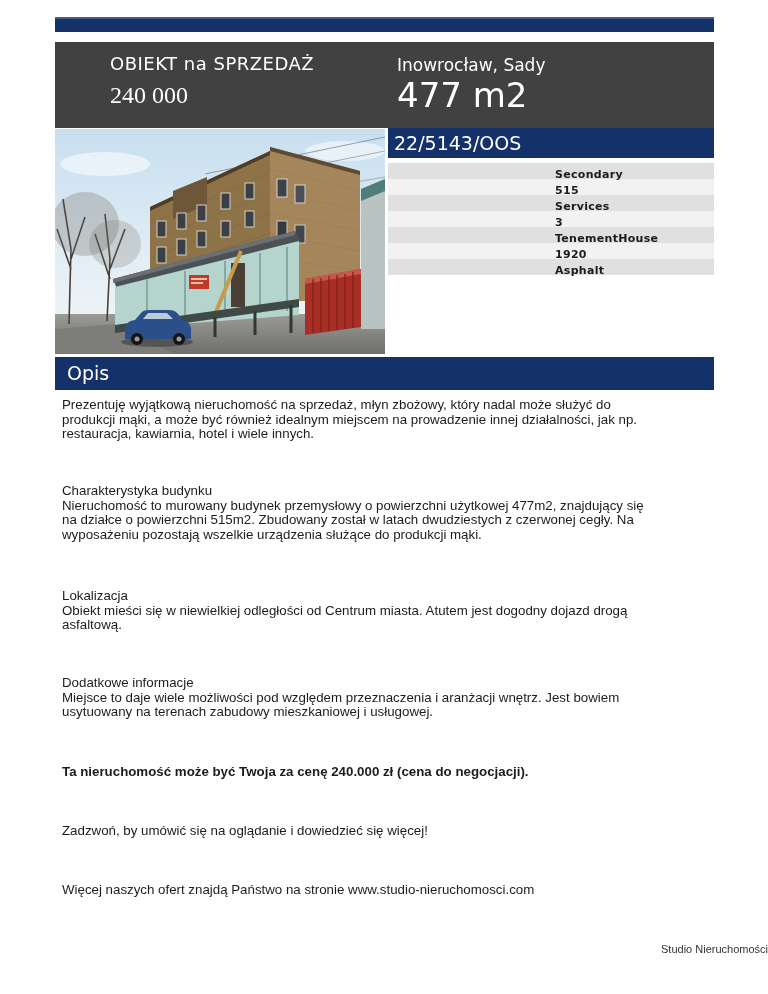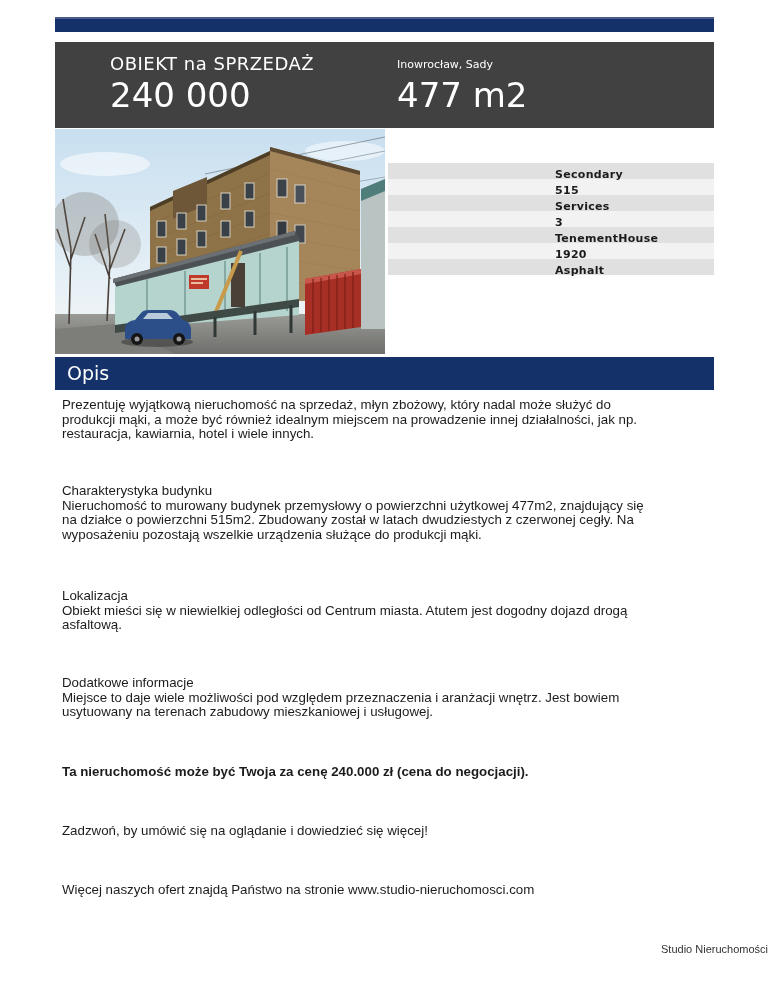--- a/index.html
+++ b/index.html
@@ -6,22 +6,22 @@
   .page{position:relative;width:768px;height:994px;background:#ffffff;overflow:hidden;
         font-family:"DejaVu Sans",sans-serif;}
 
   .topbar{position:absolute;left:55px;top:17px;width:659px;height:15px;
           background:#143169;border-top:2px solid #4a5a8c;box-sizing:border-box;}
 
   .header{position:absolute;left:55px;top:42px;width:659px;height:86px;background:#414141;color:#fff;}
   .h-left{position:absolute;left:13px;top:11px;margin-left:42px;}
   .h-right{position:absolute;left:342px;top:13px;}
   .h-label{font-size:18px;letter-spacing:.5px;line-height:22px;}
-  .h-loc{font-size:11px;line-height:20px;}
-  .h-price{font-size:34px;line-height:40px;font-weight:400;}
+  .h-loc{font-size:17px;line-height:20px;}
+  .h-price{font-size:24px;line-height:40px;font-weight:400;font-family:Liberation Serif, serif;}
   .h-area{font-size:34px;line-height:40px;font-weight:400;}
 
   .photo{position:absolute;left:55px;top:129px;width:330px;height:225px;overflow:hidden;background:#cfe2ee;}
   .photo svg{display:block;}
 
   .refbar{position:absolute;left:388px;top:128px;width:326px;height:30px;background:#143169;
           color:#fff;font-size:19px;line-height:30px;padding-left:6px;box-sizing:border-box;}
 
   .details{position:absolute;left:388px;top:163px;width:326px;}
   .d-row{height:16px;line-height:23px;font-size:11px;font-weight:bold;color:#1b1b1b;
@@ -173,20 +173,23 @@
       <ellipse cx="102" cy="213" rx="36" ry="5" fill="#2e2e2e" opacity="0.5"></ellipse>
       <path d="M70 210 L70 198 Q72 192 80 191 L86 184 Q88 181 94 181 L114 181 Q120 181 123 185 L128 191 Q135 193 136 199 L136 210 Z" fill="#2c4f8a"></path>
       <path d="M88 190 L93 184 L112 184 L118 190 Z" fill="#b9cada"></path>
       <circle cx="82" cy="210" r="6" fill="#141414"></circle>
         <circle cx="82" cy="210" r="2.5" fill="#9a9a9a"></circle>
       <circle cx="124" cy="210" r="6" fill="#141414"></circle>
         <circle cx="124" cy="210" r="2.5" fill="#9a9a9a"></circle>
     </svg>
   </div>
 
+  <div class="refbar">
+    <span>22/5143/OOS</span>
+  </div>
 
   <div class="details">
     <div class="d-row odd"><span>Secondary</span></div>
     <div class="d-row even"><span>515</span></div>
     <div class="d-row odd"><span>Services</span></div>
     <div class="d-row even"><span>3</span></div>
     <div class="d-row odd"><span>TenementHouse</span></div>
     <div class="d-row even"><span>1920</span></div>
     <div class="d-row odd"><span>Asphalt</span></div>
   </div>

